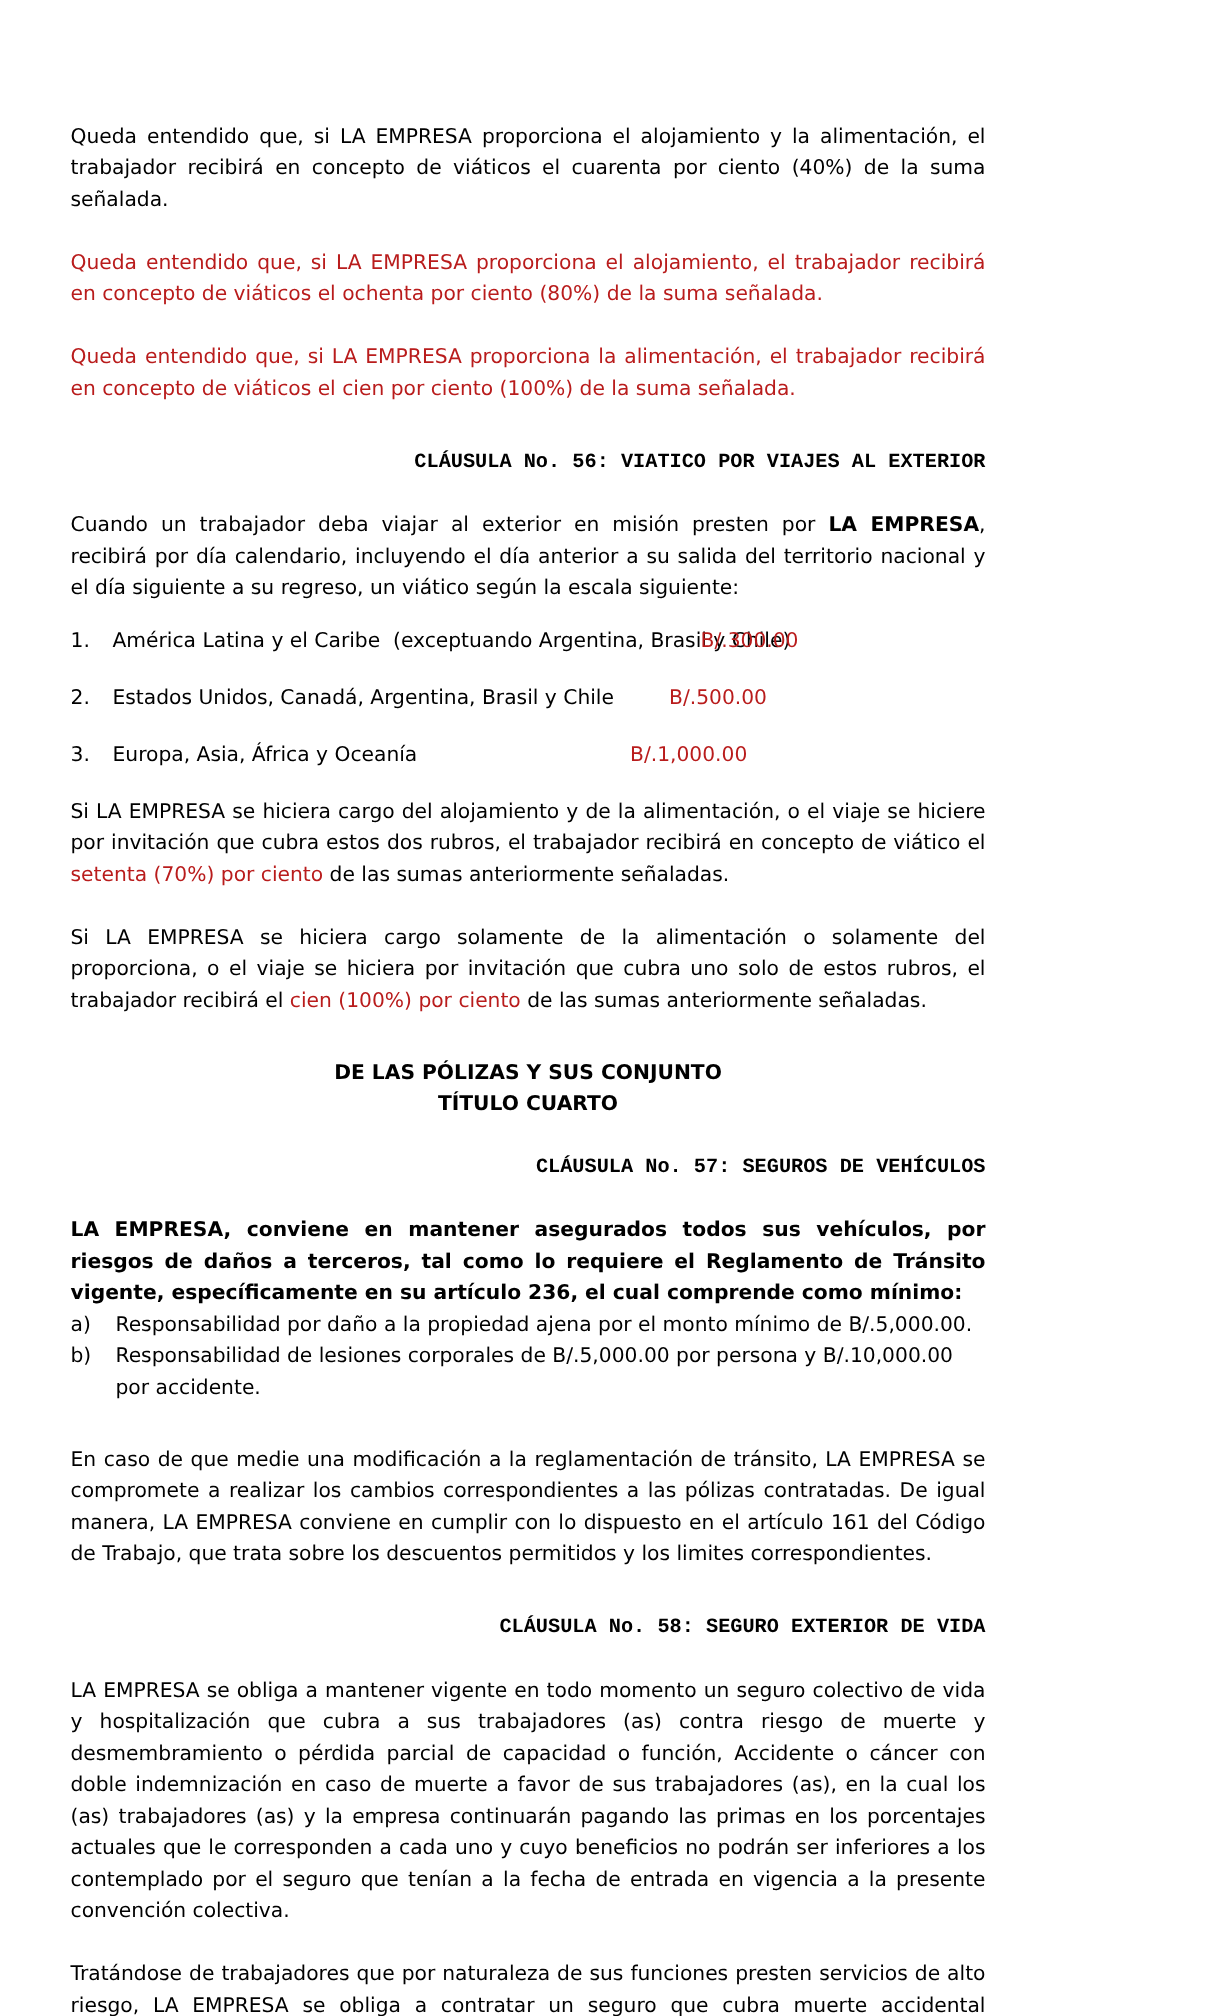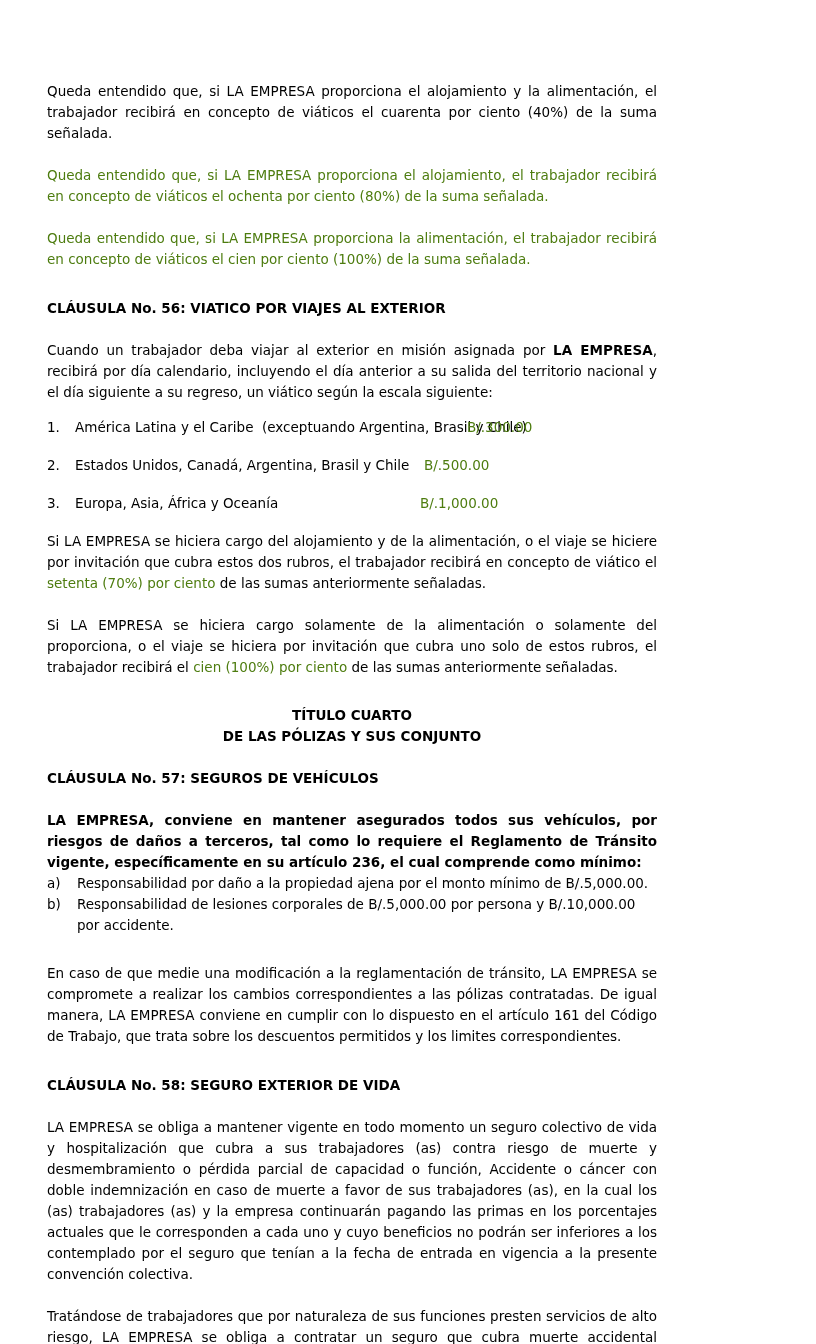--- a/index.html
+++ b/index.html
@@ -4,34 +4,34 @@
 <style>
   html,body{margin:0;padding:0;background:#ffffff;}
   .page{
     width:704px;height:1344px;box-sizing:border-box;
     padding:81px 47px 36px 47px;
     font-family:"DejaVu Sans","Liberation Sans",sans-serif;
     font-size:13.5px;line-height:21px;color:#000;
     overflow:hidden;
   }
   p{margin:0 0 21px 0;text-align:justify;}
-  .blue{color:#4d7c0f;}
+  .blue{color:#b91c1c;}
   .bold{font-weight:bold;}
-  .clause-heading{font-weight:bold;margin:10px 0 21px 0;text-align:left;}
+  .clause-heading{font-weight:bold;margin:10px 0 21px 0;text-align:right;font-family:Liberation Mono, monospace;}
   .clause-heading.gap-top{margin-top:28px;}
   .center-block{text-align:center;font-weight:bold;}
   .center-block div{line-height:21px;}
   .title-block{margin:5px 0 21px 0;}
   .chapter-block{margin:0 0 13px 0;}
   .scale-list{margin:0 0 16px 0;}
   .scale-item{position:relative;padding-left:28px;margin:0 0 17px 0;}
   .scale-item .num{position:absolute;left:0;top:0;}
   .scale-item .amt{position:absolute;top:0;}
   .amt-1{left:420px;}
-  .amt-2{left:377px;}
+  .amt-2{left:399px;}
   .amt-3{left:373px;}
   .p-tight{margin-bottom:0;font-weight:bold;}
   .ab-list{margin:0 0 27px 0;}
   .ab-item{position:relative;padding-left:30px;text-align:left;}
   .ab-item .marker{position:absolute;left:0;top:0;}
   .mb-wide{margin-bottom:27px;}
 </style>
 </head>
 <body>
 
@@ -45,21 +45,21 @@
     <span>Queda entendido que, si LA EMPRESA proporciona el alojamiento, el trabajador recibirá en concepto de viáticos el ochenta por ciento (80%) de la suma señalada.</span>
   </p>
 
   <p class="blue">
     <span>Queda entendido que, si LA EMPRESA proporciona la alimentación, el trabajador recibirá en concepto de viáticos el cien por ciento (100%) de la suma señalada.</span>
   </p>
 
   <div class="clause-heading gap-top">CLÁUSULA No. 56: VIATICO POR VIAJES AL EXTERIOR</div>
 
   <p style="margin-bottom:14px;">
-    <span>Cuando un trabajador deba viajar al exterior en misión asignada por </span><span class="bold">LA EMPRESA</span><span>, recibirá por día calendario, incluyendo el día anterior a su salida del territorio nacional y el día siguiente a su regreso, un viático según la escala siguiente:</span>
+    <span>Cuando un trabajador deba viajar al exterior en misión presten por </span><span class="bold">LA EMPRESA</span><span>, recibirá por día calendario, incluyendo el día anterior a su salida del territorio nacional y el día siguiente a su regreso, un viático según la escala siguiente:</span>
   </p>
 
   <div class="scale-list">
     <div class="scale-item">
       <span class="num">1.</span>
       <span>América Latina y el Caribe&nbsp; (exceptuando Argentina, Brasil y Chile)</span>
       <span class="amt blue amt-1">B/.300.00</span>
     </div>
     <div class="scale-item">
       <span class="num">2.</span>
@@ -75,22 +75,22 @@
 
   <p>
     <span>Si LA EMPRESA se hiciera cargo del alojamiento y de la alimentación, o el viaje se hiciere por invitación que cubra estos dos rubros, el trabajador recibirá en concepto de viático el </span><span class="blue">setenta (70%) por ciento</span><span> de las sumas anteriormente señaladas.</span>
   </p>
 
   <p class="mb-wide">
     <span>Si LA EMPRESA se hiciera cargo solamente de la alimentación o solamente del proporciona, o el viaje se hiciera por invitación que cubra uno solo de estos rubros, el trabajador recibirá el </span><span class="blue">cien (100%) por ciento</span><span> de las sumas anteriormente señaladas.</span>
   </p>
 
   <div class="center-block title-block">
+    <div>DE LAS PÓLIZAS Y SUS CONJUNTO</div>
     <div>TÍTULO CUARTO</div>
-    <div>DE LAS PÓLIZAS Y SUS CONJUNTO</div>
   </div>
 
   <div class="center-block chapter-block">
   </div>
 
   <div class="clause-heading">CLÁUSULA No. 57: SEGUROS DE VEHÍCULOS</div>
 
   <p class="p-tight">
     <span>LA EMPRESA, conviene en mantener asegurados todos sus vehículos, por riesgos de daños a terceros, tal como lo requiere el Reglamento de Tránsito vigente, específicamente en su artículo 236, el cual comprende como mínimo:</span>
   </p>

